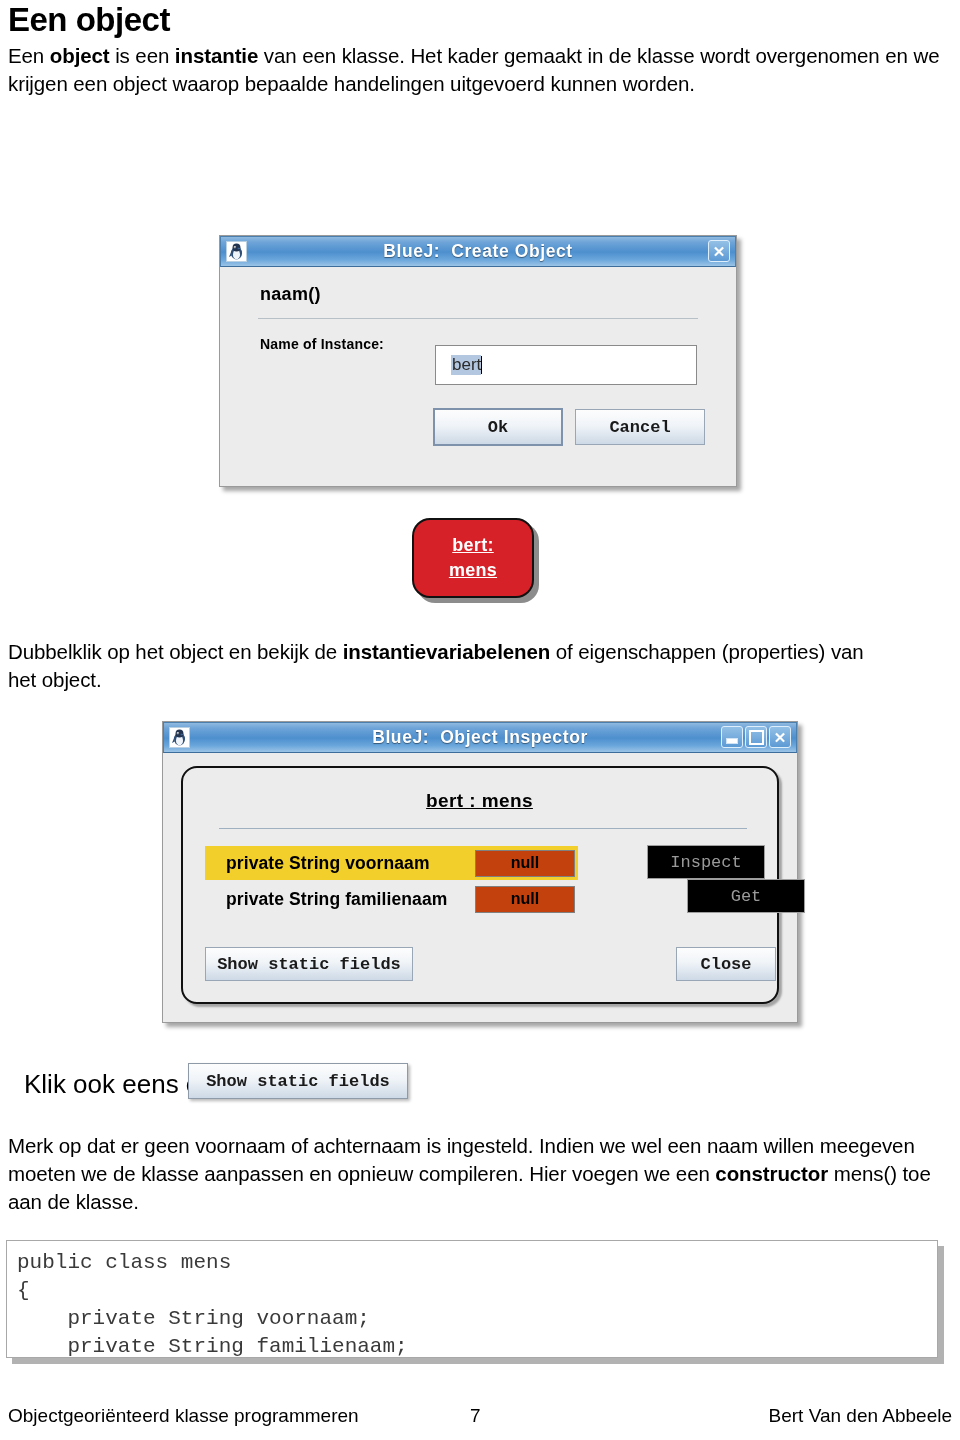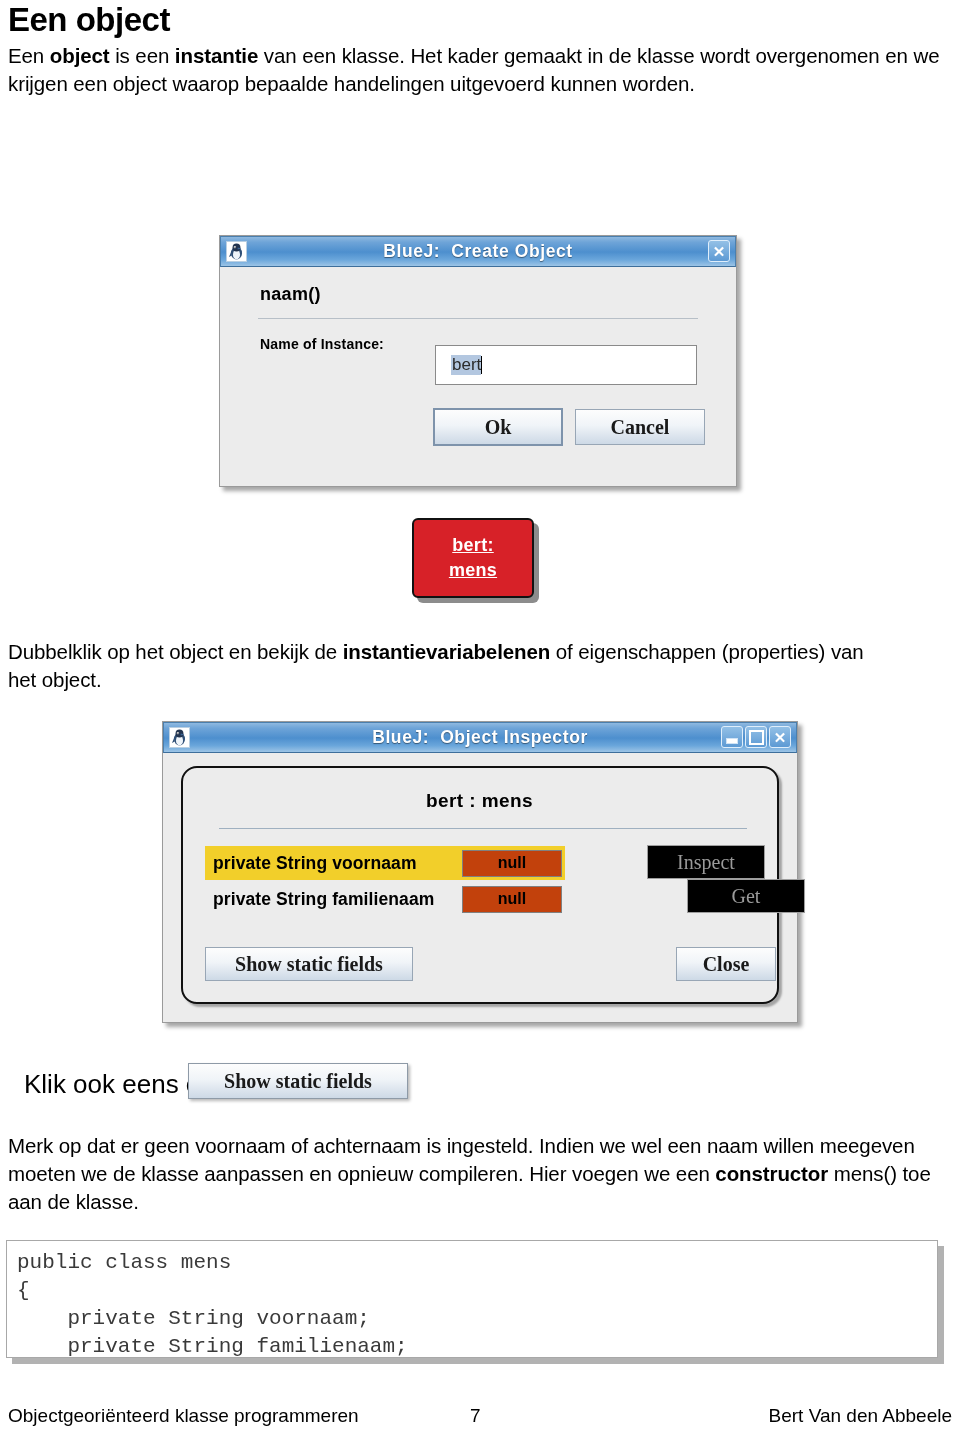--- a/index.html
+++ b/index.html
@@ -148,22 +148,22 @@
     width: 11px; height: 11px;
     border: 2px solid #ffffff;
   }
 
   .bj-body { padding: 0; }
 
   
   .sw-btn {
     background: linear-gradient(to bottom, #fdfdfd 0%, #f0f4f8 45%, #cdd9e6 100%);
     border: 1px solid #98a6b5;
-    font-family: Liberation Serif, serif;
-    font-size: 20px;
+    font-family: Liberation Mono, monospace;
+    font-size: 17px;
     font-weight: bold;
     color: #1a1a1a;
     display: flex;
     align-items: center;
     justify-content: center;
     box-sizing: border-box;
   }
   .sw-btn.focused {
     border: 2px solid #7e93ab;
   }
@@ -238,21 +238,21 @@
 
   
   #object-icon {
     position: absolute;
     left: 412px;
     top: 518px;
     width: 122px;
     height: 80px;
     background: #d72128;
     border: 2px solid #111111;
-    border-radius: 6px;
+    border-radius: 18px;
     box-shadow: 5px 5px 0 rgba(0,0,0,0.45);
     box-sizing: border-box;
     display: flex;
     flex-direction: column;
     align-items: center;
     justify-content: center;
     gap: 4px;
   }
   #object-icon span {
     color: #ffffff;
@@ -278,35 +278,37 @@
     border-radius: 16px;
     box-sizing: border-box;
     box-shadow: 3px 3px 2px rgba(0,0,0,0.3);
   }
   #oi-heading {
     position: absolute;
     left: 0; right: 1px; top: 22px;
     text-align: center;
     font-size: 19px;
     font-weight: bold;
+    text-decoration: underline;
     letter-spacing: 0.4px;
   }
   #oi-divider {
     position: absolute;
     left: 36px; top: 60px;
     width: 528px; height: 1px;
     background: #9fb0c0;
   }
   .oi-row {
     position: absolute;
     left: 22px;
     width: 360px;
     height: 34px;
     display: flex;
     align-items: center;
+    padding-left: 13px;
   }
   .oi-row.highlight { background: #f2cf2a; }
   .oi-row .fname {
     font-size: 17.5px;
     font-weight: bold;
     margin-left: 8px;
     letter-spacing: 0.1px;
     white-space: nowrap;
   }
   .oi-row .fval {

